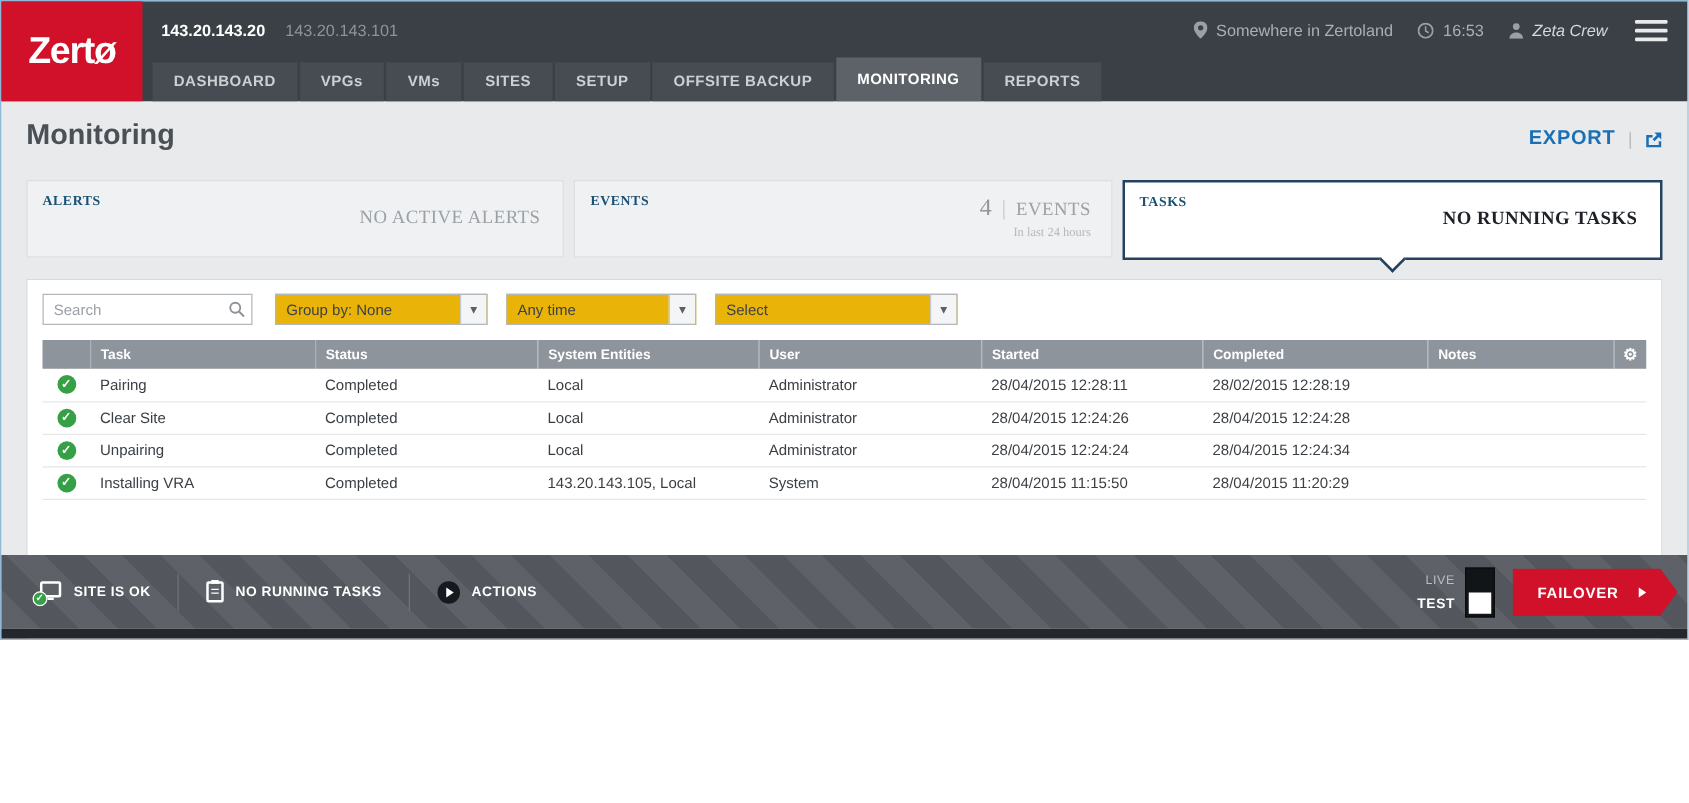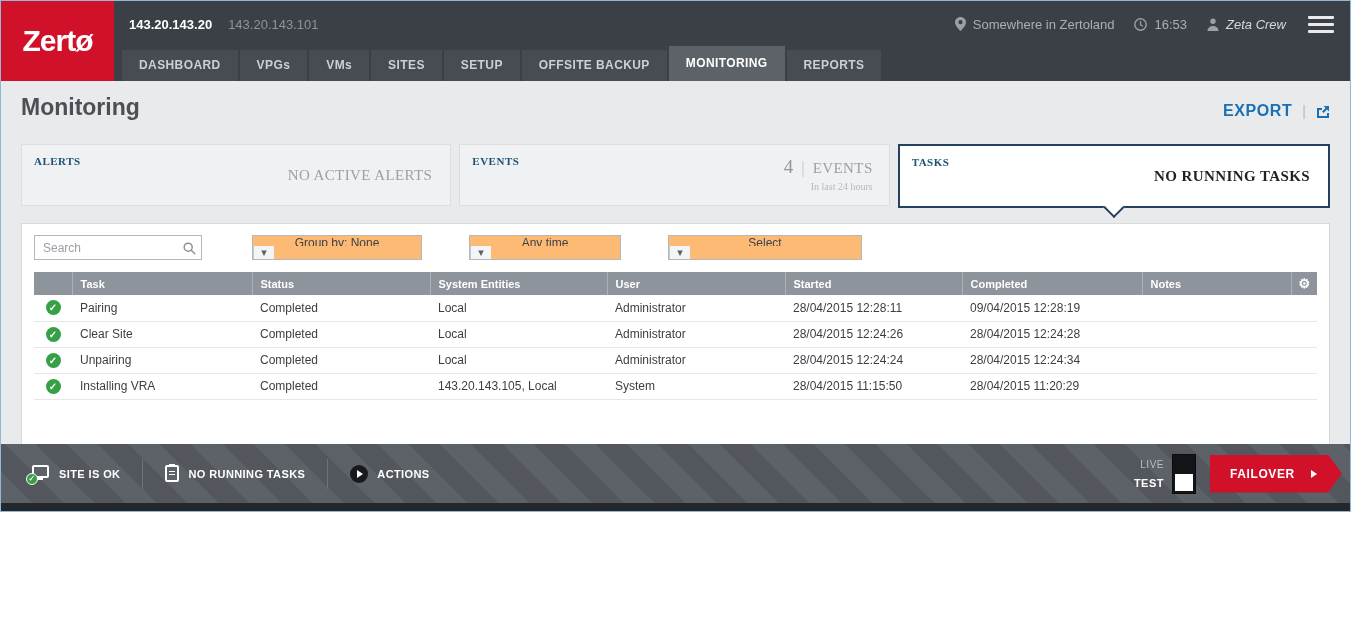--- a/index.html
+++ b/index.html
@@ -43,27 +43,27 @@
   .events-div { font-size:17px; color:#c3c7ca; }
   .events-unit { font-size:15px; color:#9aa1a7; letter-spacing:.4px; }
   .events-sub { position:absolute; right:16px; top:36px; font-size:10px; color:#b4b9bd; }
   .card.tasks { background:#fff; border:2px solid #24425f; height:64px; }
   .card.tasks .card-status { color:#1e2227; font-weight:bold; }
   .notch { position:absolute; left:50%; bottom:-9px; width:15px; height:15px; background:#fff;
            border-right:2px solid #24425f; border-bottom:2px solid #24425f; transform:translateX(-50%) rotate(45deg); }
 
   
   .panel { position:absolute; top:222px; left:20px; right:20px; height:346px; background:#fff; border:1px solid #d7d9db; }
-  .filters { display:flex; align-items:center; padding:11px 12px 10px;gap:32px; }
+  .filters { display:flex; align-items:center; padding:11px 12px 10px; }
   .search-wrap { position:relative; width:168px; height:25px; margin-right:18px; }
   .search-wrap input { width:100%; height:100%; border:1px solid #b3b8bc; padding:0 24px 0 8px; font-size:12px;
                        color:#4a5056; font-family:"Liberation Sans", sans-serif; outline:none; }
   .search-wrap input::placeholder { color:#9aa0a5; }
   .search-icon { position:absolute; right:6px; top:6px; cursor:pointer; }
-  .dd { height:25px; border:1px solid #b3b8bc; background:#fdba74; display:flex; align-items:center; font-size:12px; color:#3c4247; cursor:pointer;flex-direction:column; }
+  .dd { height:25px; border:1px solid #b3b8bc; background:#eab308; display:flex; align-items:center; font-size:12px; color:#3c4247; cursor:pointer; }
   .dd-label { flex:1; padding:0 8px; white-space:nowrap; overflow:hidden; }
   .dd-arrow { width:21px; align-self:stretch; border-left:1px solid #c6cacd; background:#f4f5f6;
               display:flex; align-items:center; justify-content:center; color:#5a6065; font-size:11px; }
   .dd.group  { width:170px; margin-right:15px; }
   .dd.time   { width:152px; margin-right:15px; }
   .dd.select { width:194px; }
 
   
   table.grid { width:calc(100% - 24px); margin:2px 12px 0; border-collapse:collapse; table-layout:fixed; }
   .grid th { background:#8e949b; color:#fff; font-size:11px; font-weight:bold; text-align:left; height:23px;
@@ -244,21 +244,21 @@
         </tr>
       </thead>
       <tbody>
         <tr>
           <td class="icon-cell"><span class="ok-badge">✓</span></td>
           <td>Pairing</td>
           <td>Completed</td>
           <td>Local</td>
           <td>Administrator</td>
           <td>28/04/2015 12:28:11</td>
-          <td>09/04/2015 12:28:19</td>
+          <td>28/02/2015 12:28:19</td>
           <td></td>
           <td></td>
         </tr>
         <tr>
           <td class="icon-cell"><span class="ok-badge">✓</span></td>
           <td>Clear Site</td>
           <td>Completed</td>
           <td>Local</td>
           <td>Administrator</td>
           <td>28/04/2015 12:24:26</td>

